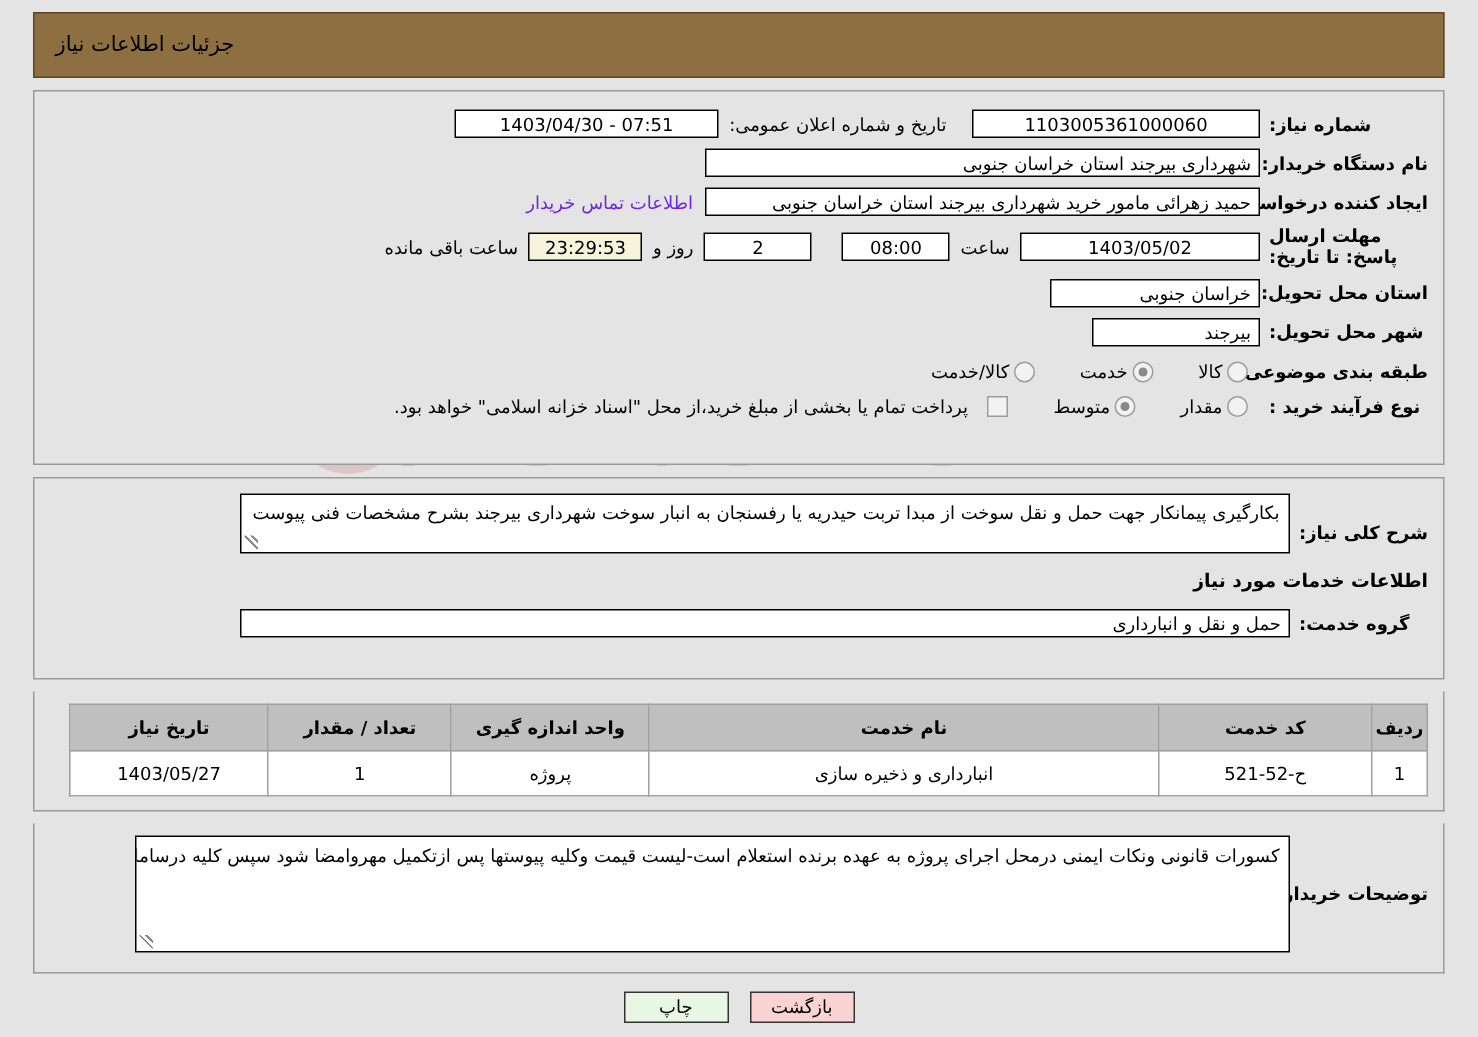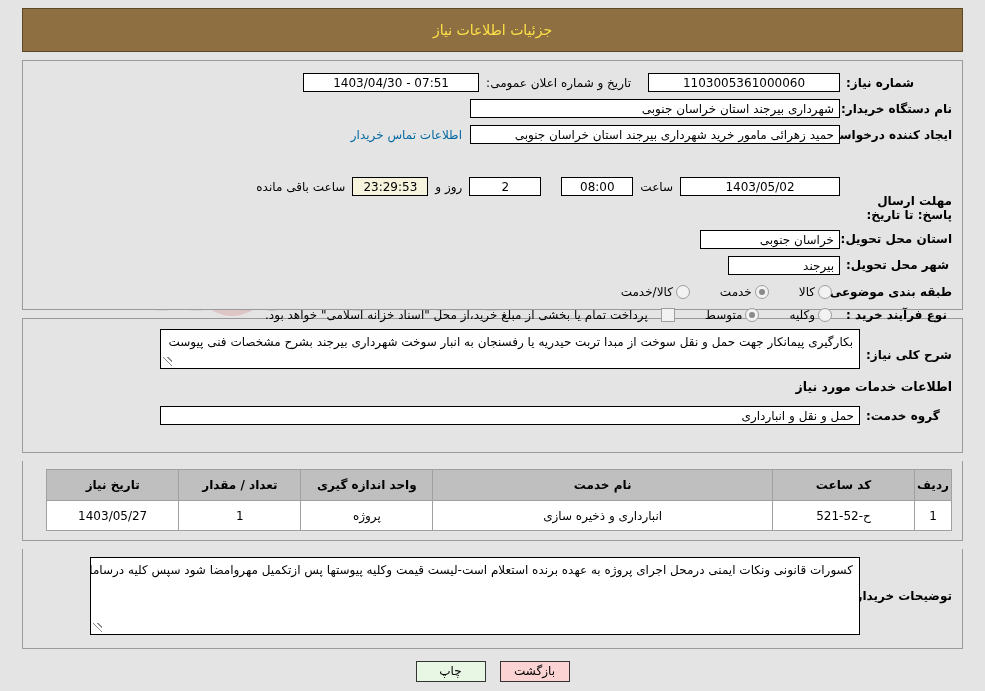--- a/index.html
+++ b/index.html
@@ -68,24 +68,24 @@
   }
 
   .page { position: relative; z-index: 2; }
 
   
   .titlebar {
     margin: 8px 22px 0 22px;
     height: 44px;
     background: #8d6f41;
     border: 1px solid #5e4824;
-    color: #fde047;
+    color: #000000;
     display: flex;
     align-items: center;
-    justify-content: center;
+    justify-content: flex-end;
     padding: 0 14px;
     box-sizing: border-box;
     font-size: 14px;
   }
 
   
   .panel {
     margin: 8px 22px 0 22px;
     border: 1px solid #9a9a9a;
     background: #e4e4e4;
@@ -106,21 +106,21 @@
   }
   .lbl {
     font-weight: bold;
     font-size: 12px;
     text-align: left;
     padding-left: 6px;
     box-sizing: border-box;
     flex: 0 0 auto;
   }
   .lbl-w  { width: 112px; }
-  .lbl-w2 { width: 112px; line-height: 1.15; white-space: normal; text-align: right; margin-top: 44px; }
+  .lbl-w2 { width: 112px; line-height: 1.15; white-space: normal; text-align: left; }
 
   .box {
     border: 1px solid #000;
     background: #ffffff;
     height: 19px;
     line-height: 19px;
     box-sizing: border-box;
     padding: 0 5px;
     font-size: 12px;
     overflow: hidden;
@@ -136,21 +136,21 @@
   .w-time  { width: 72px; }
   .w-days  { width: 72px; }
   .w-count { width: 76px; }
   .w-prov  { width: 140px; }
   .w-city  { width: 112px; }
   .w-announce { width: 176px; }
 
   .gap { display: inline-block; width: 10px; }
   .inline-lbl { padding: 0 7px; font-size: 12px; }
   .link {
-    color: #0369a1;
+    color: #6d28d9;
     font-size: 12px;
     padding-right: 8px;
     cursor: pointer;
   }
 
   
   .radio {
     width: 12px; height: 12px;
     border-radius: 50%;
     border: 1px solid #9d9d9d;
@@ -332,21 +332,21 @@
       <span class="radio-opt">
         <span class="radio"></span>
         <span>کالا/خدمت</span>
       </span>
     </div>
 
     <div class="row" style="margin-top:9px;">
       <span class="lbl lbl-w">نوع فرآیند خرید :</span>
       <span class="radio-opt">
         <span class="radio"></span>
-        <span>وکلیه</span>
+        <span>مقدار</span>
       </span>
       <span class="radio-opt">
         <span class="radio on"></span>
         <span>متوسط</span>
       </span>
       <span class="chk"></span>
       <span class="inline-lbl">پرداخت تمام یا بخشی از مبلغ خرید،از محل "اسناد خزانه اسلامی" خواهد بود.</span>
     </div>
 
   </div>
@@ -365,21 +365,21 @@
       <div class="box box-right" style="width:700px;">حمل و نقل و انبارداری</div>
     </div>
 
   </div>
 
   <div class="panel panel-table">
     <table class="grid">
       <thead>
         <tr>
           <th class="c-radif">ردیف</th>
-          <th class="c-code">کد ساعت</th>
+          <th class="c-code">کد خدمت</th>
           <th class="c-name">نام خدمت</th>
           <th class="c-unit">واحد اندازه گیری</th>
           <th class="c-qty">تعداد / مقدار</th>
           <th class="c-date">تاریخ نیاز</th>
         </tr>
       </thead>
       <tbody>
         <tr>
           <td>1</td>
           <td>ح-52-521</td>

